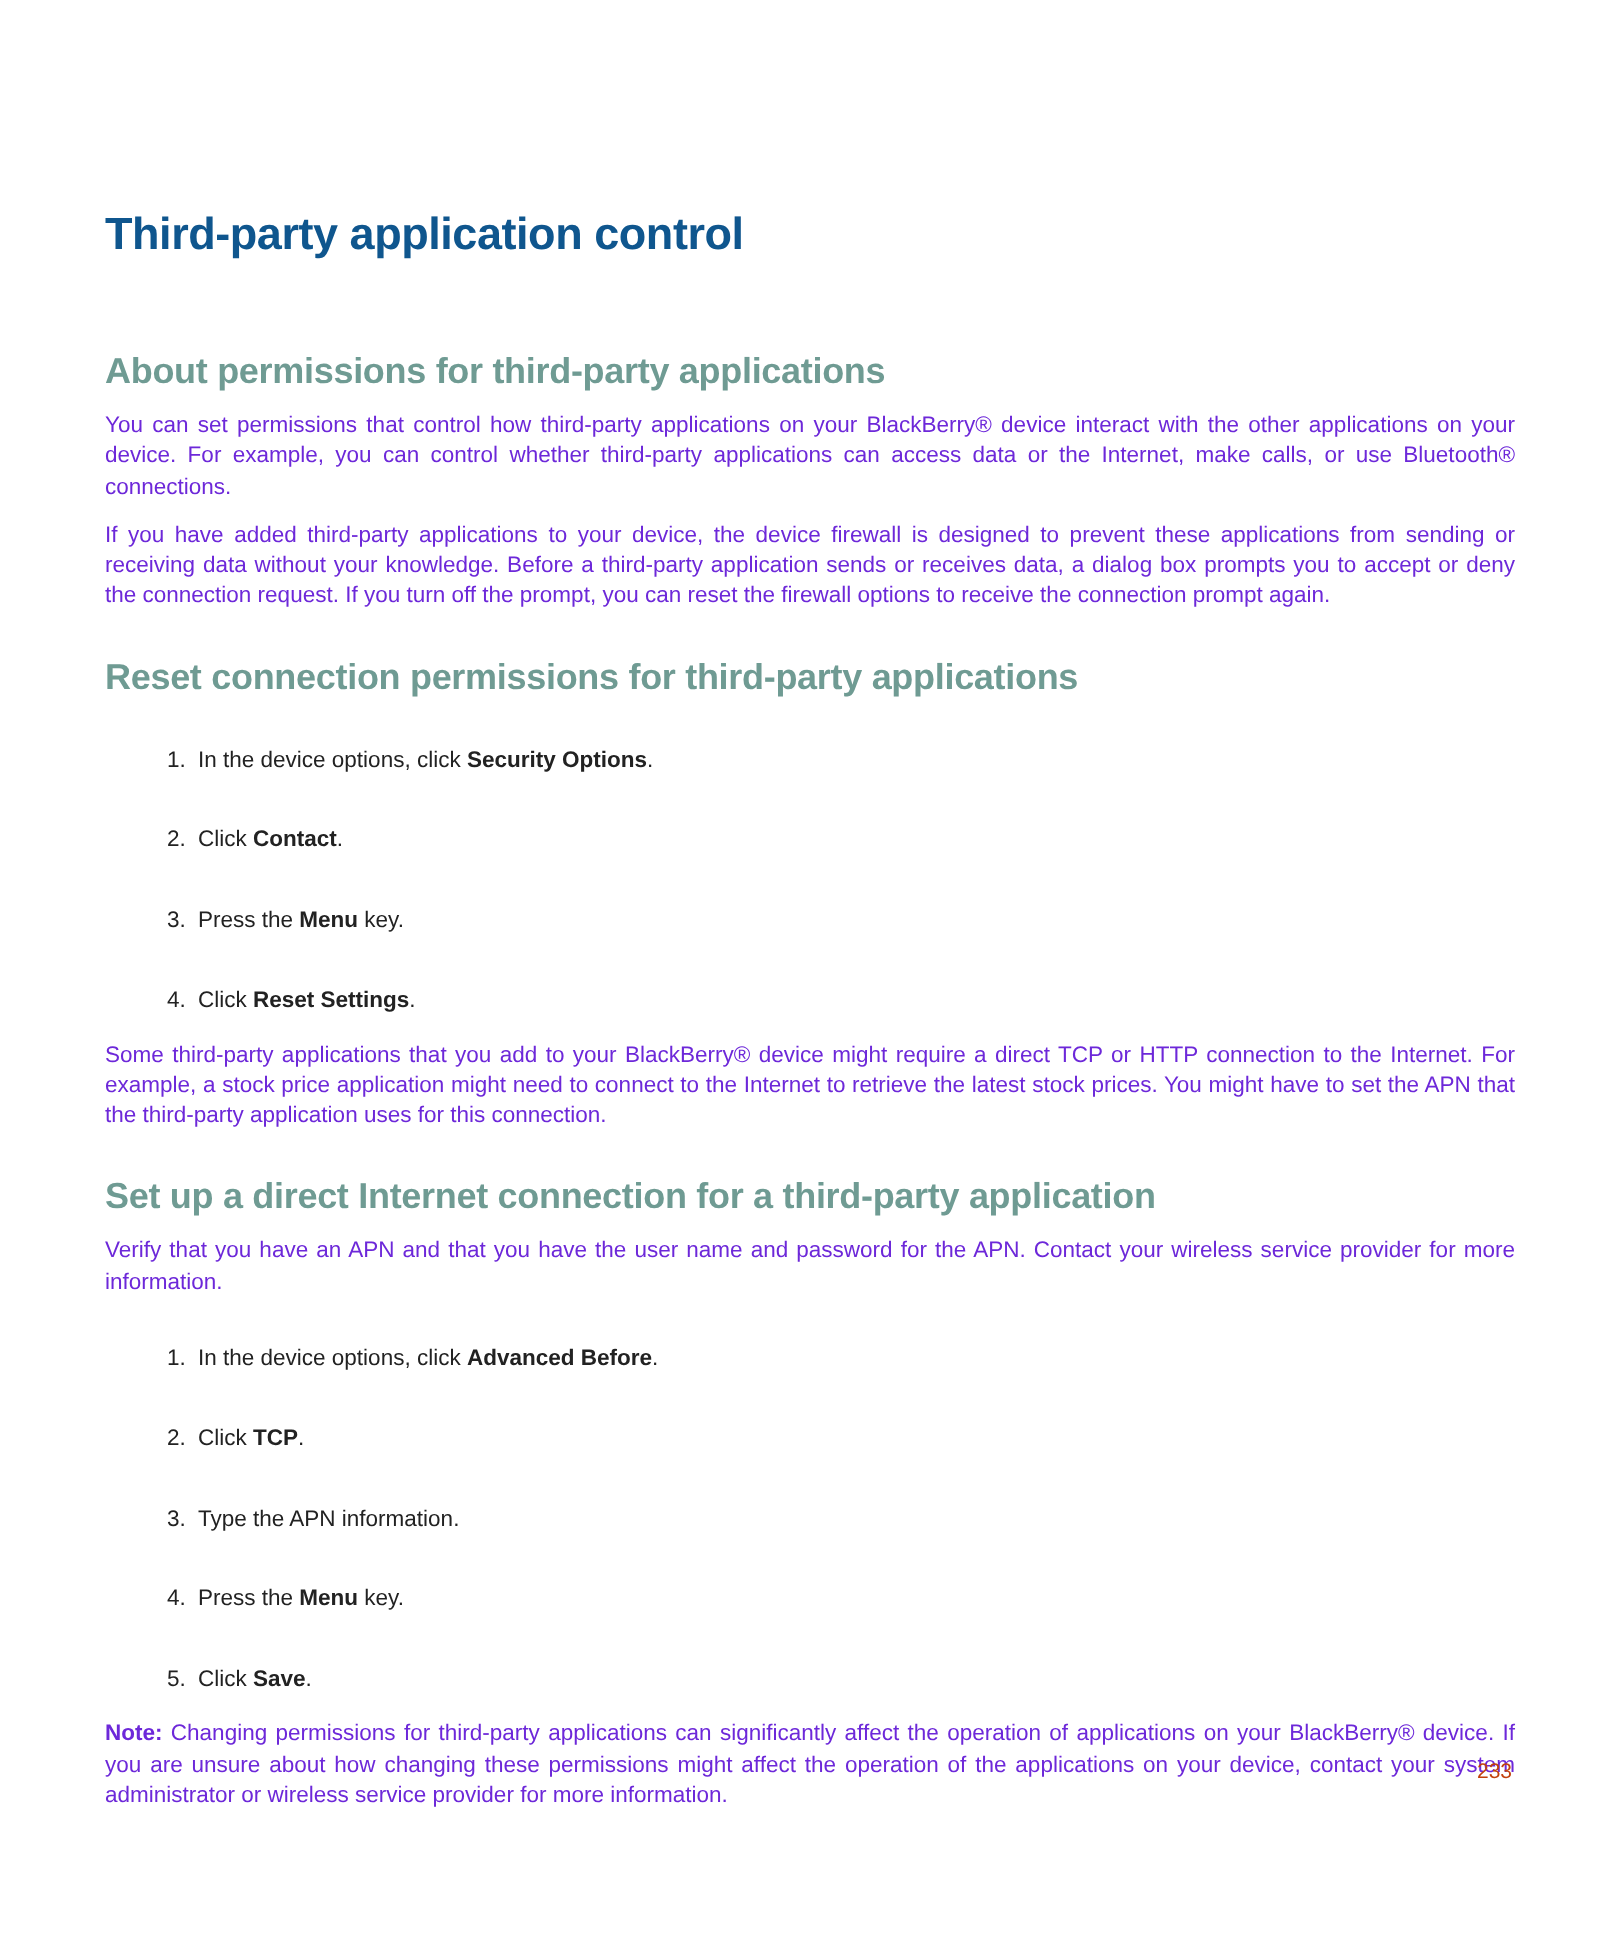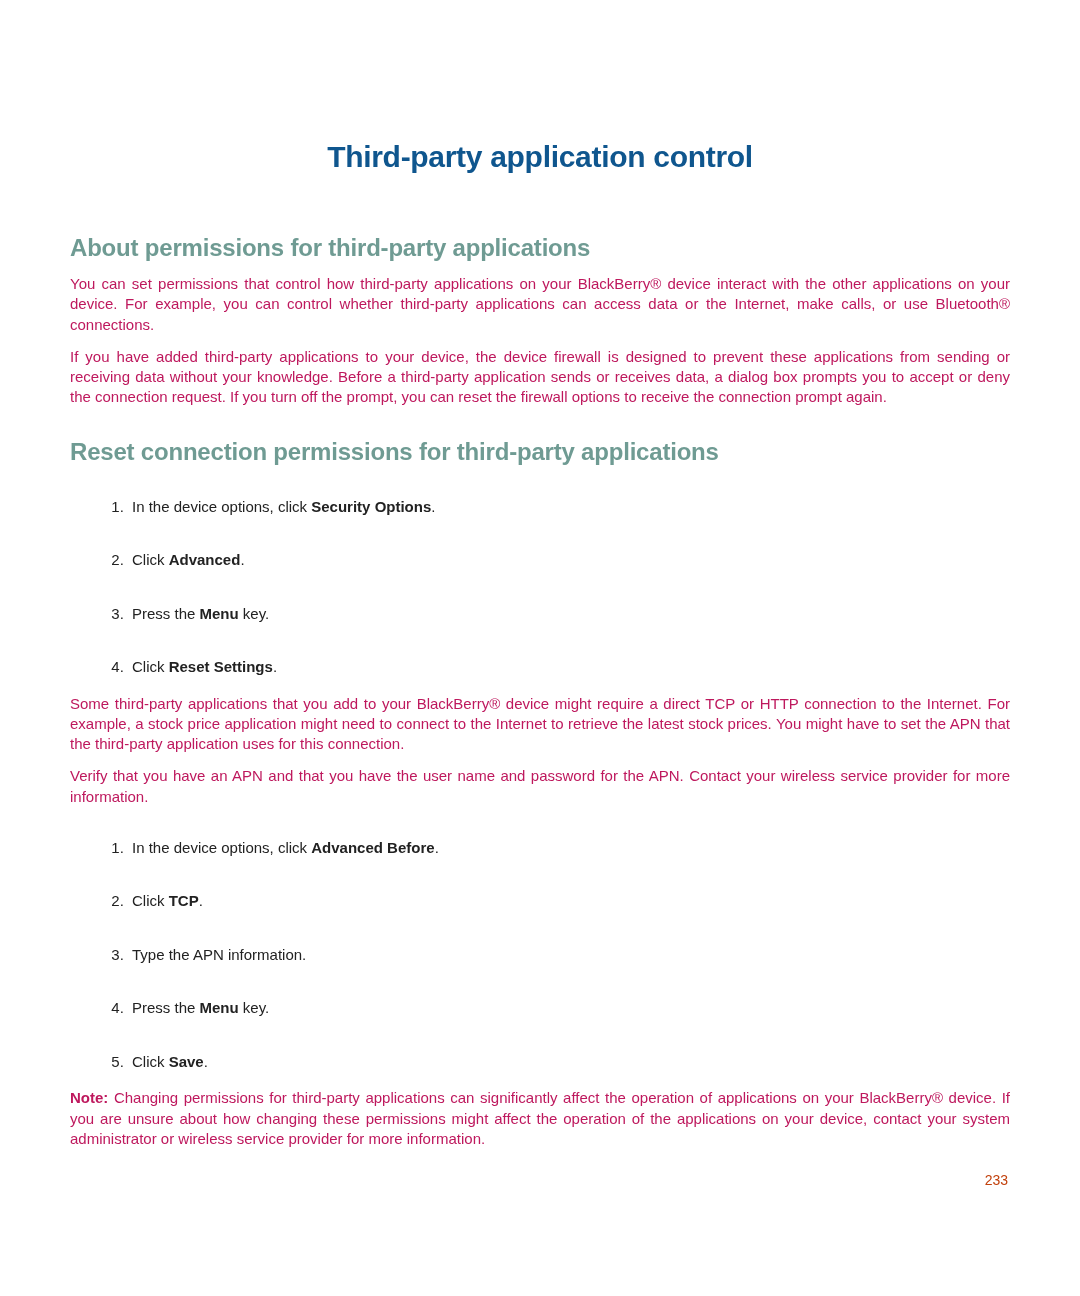--- a/index.html
+++ b/index.html
@@ -17,35 +17,34 @@
     box-sizing: border-box;
     height: 100%;
     position: relative;
   }
   h1.page-title {
     color: #0f568e;
     font-size: 30px;
     font-weight: 700;
     margin: 0 0 60px 0;
     letter-spacing: -0.3px;
-    text-align: center;
   }
   h2.section-heading {
     color: #6f9b93;
     font-size: 24px;
     font-weight: 700;
     margin: 30px 0 12px 0;
     letter-spacing: -0.2px;
   }
   p.body-text {
     font-size: 15px;
     line-height: 1.35;
     margin: 0 0 12px 0;
     text-align: justify;
-    color: #be185d;
+    color: #6d28d9;
   }
   ol.step-list {
     margin: 4px 0 14px 0;
     padding-left: 58px;
     font-size: 15px;
     line-height: 1.7;
   }
   ol.step-list li {
     padding-left: 4px;
     margin-top: 28px;
@@ -66,27 +65,28 @@
 
   <h1 class="page-title">Third-party application control</h1>
 
   <h2 class="section-heading">About permissions for third-party applications</h2>
   <p class="body-text">You can set permissions that control how third-party applications on your BlackBerry® device interact with the other applications on your device. For example, you can control whether third-party applications can access data or the Internet, make calls, or use Bluetooth® connections.</p>
   <p class="body-text">If you have added third-party applications to your device, the device firewall is designed to prevent these applications from sending or receiving data without your knowledge. Before a third-party application sends or receives data, a dialog box prompts you to accept or deny the connection request. If you turn off the prompt, you can reset the firewall options to receive the connection prompt again.</p>
 
   <h2 class="section-heading">Reset connection permissions for third-party applications</h2>
   <ol class="step-list">
     <li><span>In the device options, click </span><span class="b">Security Options</span><span>.</span></li>
-    <li><span>Click </span><span class="b">Advanced</span><span>.</span></li>
+    <li><span>Click </span><span class="b">Contact</span><span>.</span></li>
     <li><span>Press the </span><span class="b">Menu</span><span> key.</span></li>
     <li><span>Click </span><span class="b">Reset Settings</span><span>.</span></li>
   </ol>
 
   <p class="body-text">Some third-party applications that you add to your BlackBerry® device might require a direct TCP or HTTP connection to the Internet. For example, a stock price application might need to connect to the Internet to retrieve the latest stock prices. You might have to set the APN that the third-party application uses for this connection.</p>
 
+  <h2 class="section-heading">Set up a direct Internet connection for a third-party application</h2>
   <p class="body-text">Verify that you have an APN and that you have the user name and password for the APN. Contact your wireless service provider for more information.</p>
   <ol class="step-list">
     <li><span>In the device options, click </span><span class="b">Advanced Before</span><span>.</span></li>
     <li><span>Click </span><span class="b">TCP</span><span>.</span></li>
     <li><span>Type the APN information.</span></li>
     <li><span>Press the </span><span class="b">Menu</span><span> key.</span></li>
     <li><span>Click </span><span class="b">Save</span><span>.</span></li>
   </ol>
 
   <p class="body-text"><span class="b">Note:</span><span>  Changing permissions for third-party applications can significantly affect the operation of applications on your BlackBerry® device. If you are unsure about how changing these permissions might affect the operation of the applications on your device, contact your system administrator or wireless service provider for more information.</span></p>

